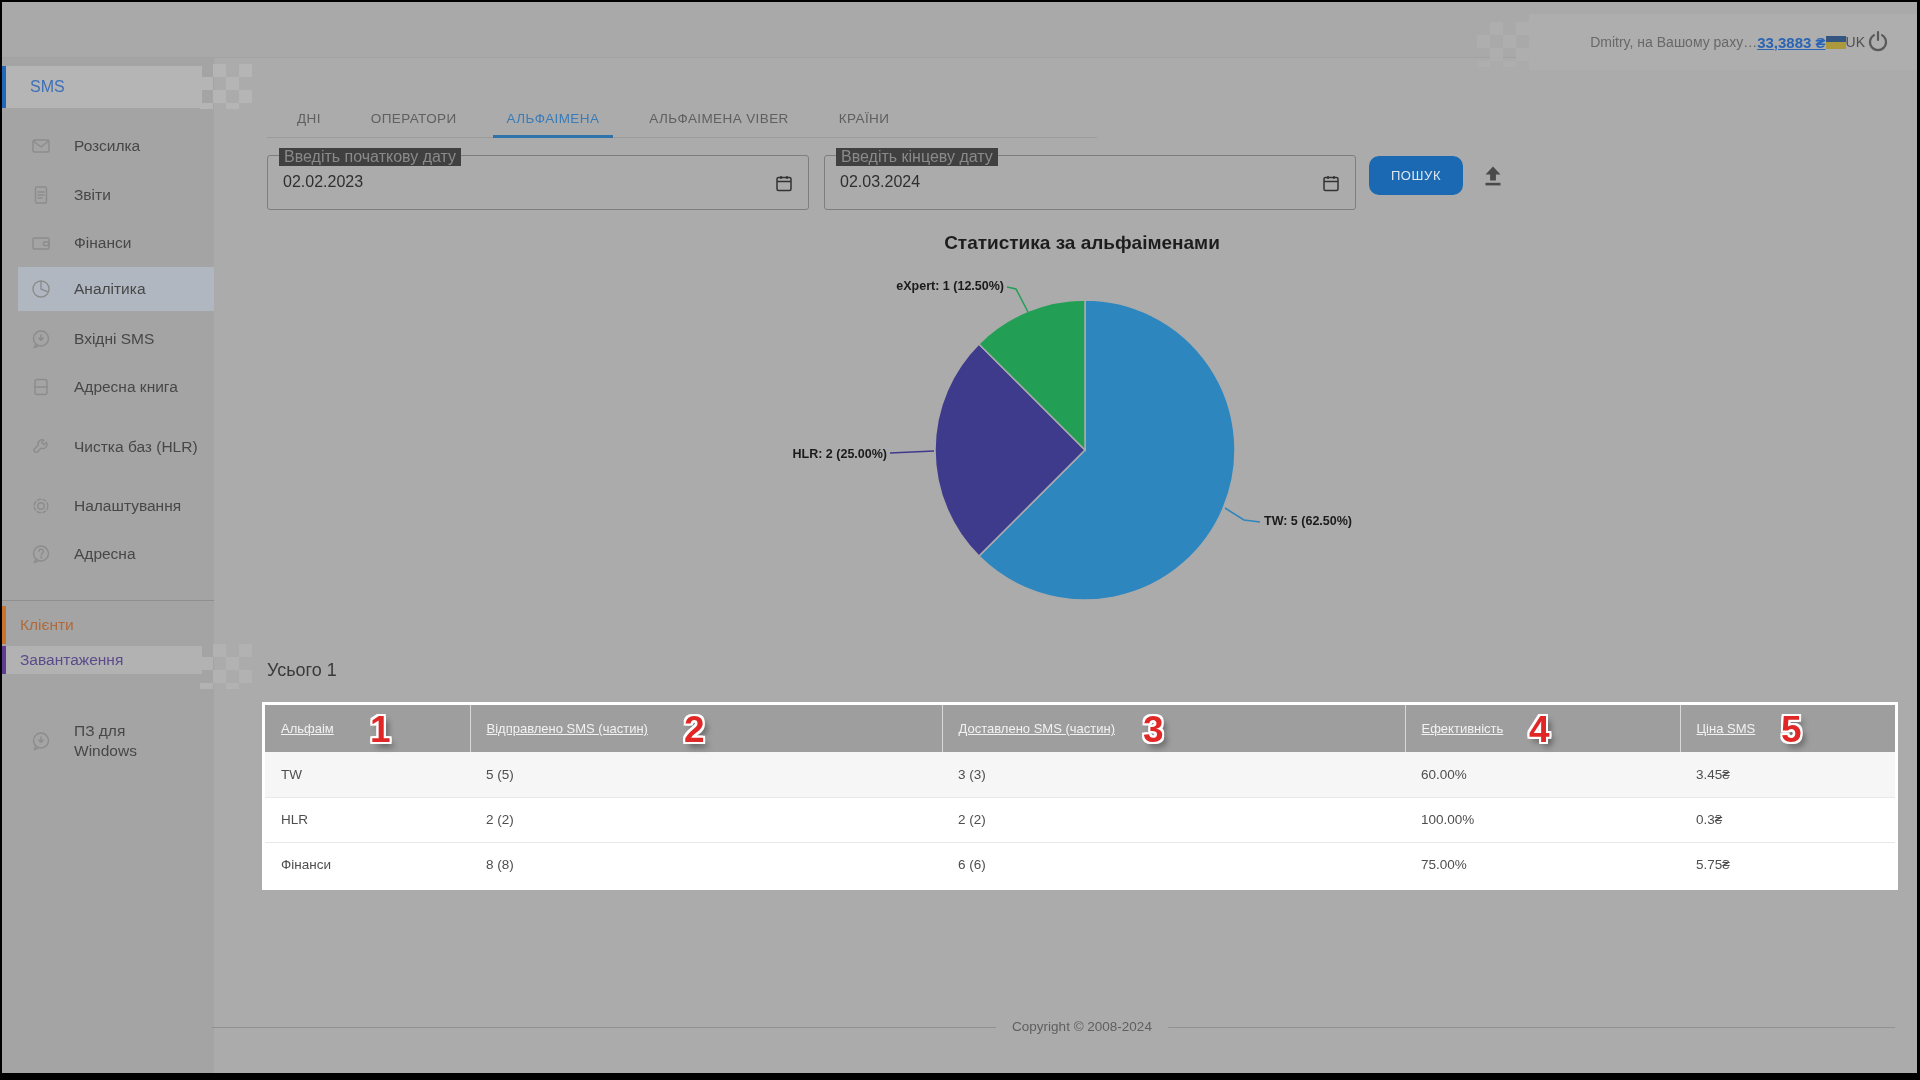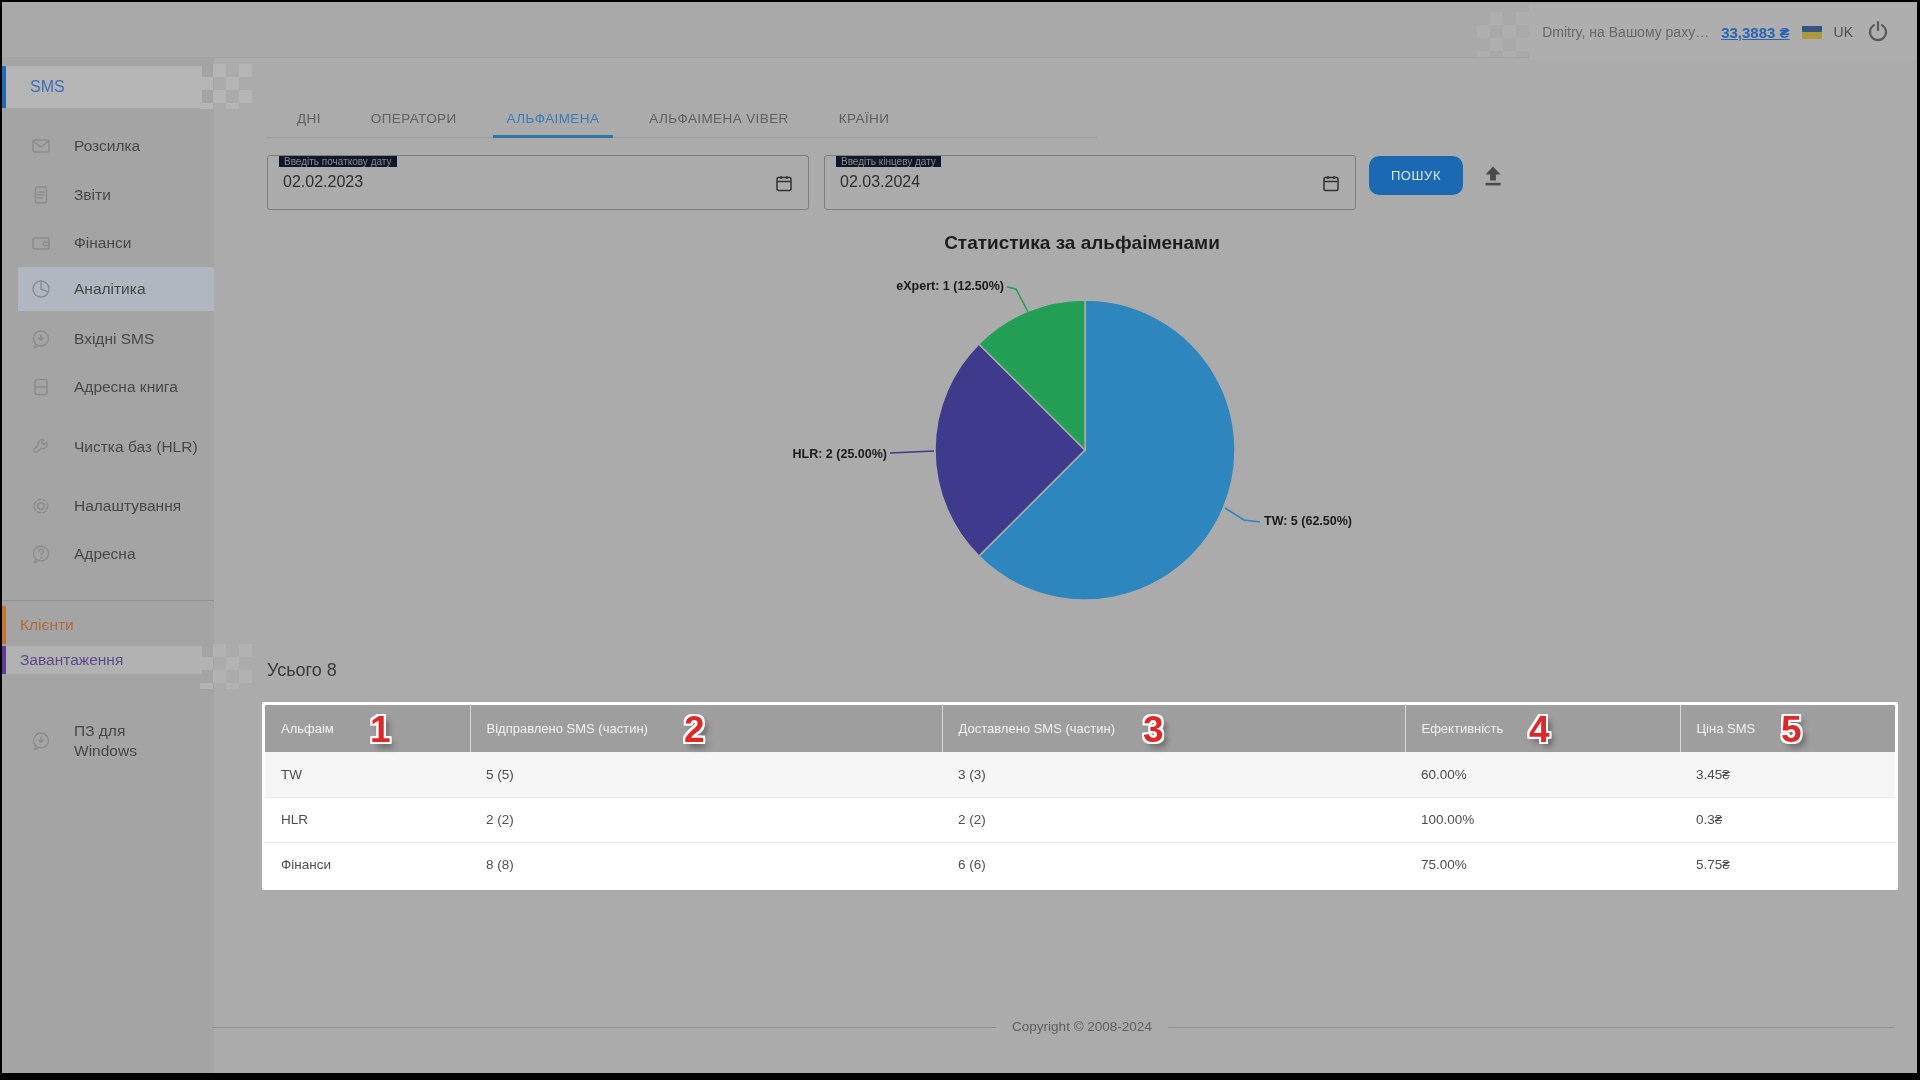--- a/index.html
+++ b/index.html
@@ -2,21 +2,21 @@
 <html><head>
 <meta charset="utf-8">
 <style>
   * { margin:0; padding:0; box-sizing:border-box; }
   html,body { width:1920px; height:1080px; overflow:hidden; }
   body { background:#000; position:relative; font-family:"Liberation Sans", sans-serif; }
   .screen { position:absolute; left:2px; top:2px; right:3px; bottom:7px; background:#ababab; overflow:hidden; }
 
   
   .topbar { position:absolute; left:0; top:0; width:100%; height:56px; background:#a9a9a9; border-bottom:1px solid #a2a2a2; }
-  .userblock { position:absolute; right:0; top:2px; width:388px; height:56px; background:#aeaeae; display:flex; align-items:center; justify-content:flex-end; gap:12px; padding-right:26px; }
+  .userblock { position:absolute; right:0; top:12px; width:388px; height:56px; background:#aeaeae; display:flex; align-items:center; justify-content:flex-end; padding-right:26px; }
   .usertext { color:#686868; font-size:14px; white-space:nowrap; }
   .balance { color:#2a64b4; font-size:15px; font-weight:bold; text-decoration:underline; white-space:nowrap; cursor:pointer; }
   .flag { width:20px; height:13px; background:linear-gradient(#34557f 50%, #ac983d 50%); }
   .lang { color:#4f4f4f; font-size:14px; }
   .checker { position:absolute; width:52px; height:45px;
     background-image:
       linear-gradient(45deg, currentColor 25%, transparent 25%, transparent 75%, currentColor 75%),
       linear-gradient(45deg, currentColor 25%, transparent 25%, transparent 75%, currentColor 75%);
     background-size:26px 26px; background-position:0 0, 13px 13px; }
 
@@ -33,36 +33,36 @@
   .clients { position:absolute; left:0; top:548px; width:200px; height:38px; border-left:4px solid #c8742c; display:flex; align-items:center; padding-left:14px; color:#b06a3a; font-size:15.5px; cursor:pointer; }
   .downloads { position:absolute; left:0; top:588px; width:200px; height:28px; background:#b2b2b2; border-left:4px solid #5f3c94; display:flex; align-items:center; padding-left:14px; color:#5c4a8a; font-size:15.5px; cursor:pointer; }
 
   
   .tabs { position:absolute; left:265px; top:96px; width:830px; height:40px; display:flex; padding-left:16px; border-bottom:1px solid #9c9c9c; }
   .tab { height:40px; display:flex; align-items:center; padding:0 14px; margin-right:22px; color:#606060; font-size:13.5px; letter-spacing:.4px; cursor:pointer; white-space:nowrap; }
   .tab.active { color:#3a7cb8; border-bottom:3px solid #2f73ad; padding-top:3px; }
 
   
   .datefield { position:absolute; top:153px; height:55px; border:1px solid #7e7e7e; border-radius:3px; }
-  .datefield .dlabel { position:absolute; top:-8px; left:11px; background:#0f172a; padding:0 5px; font-size:10px; color:#8a8a8a; white-space:nowrap;margin-top:8px; }
+  .datefield .dlabel { position:absolute; top:-8px; left:11px; background:#404040; padding:0 5px; font-size:16px; color:#8a8a8a; white-space:nowrap; }
   .datefield .dvalue { position:absolute; left:15px; top:17px; font-size:16px; color:#2f2f2f; }
   .datefield .calicon { position:absolute; right:14px; top:17px; width:20px; height:20px; cursor:pointer; }
   .searchbtn { position:absolute; left:1367px; top:154px; width:94px; height:39px; background:#1a69b2; color:#dfe7ee; font-size:13px; letter-spacing:.6px; border:none; border-radius:10px; display:flex; align-items:center; justify-content:center; cursor:pointer; font-family:inherit; }
   .uploadicon { position:absolute; left:1478px; top:161px; width:26px; height:26px; cursor:pointer; }
 
   
   .charttitle { position:absolute; left:265px; top:230px; width:1630px; text-align:center; font-size:19px; font-weight:bold; color:#1d1d1d; }
   .piewrap { position:absolute; left:790px; top:270px; }
   .pietext { font-size:12.5px; font-weight:bold; fill:#1b1b1b; }
 
   
   .totals { position:absolute; left:265px; top:658px; font-size:18px; color:#3a3a3a; }
   .tablewrap { position:absolute; left:263px; top:703px; width:1630px; background:#fff; box-shadow:0 0 0 3px #ffffff; }
   table { border-collapse:collapse; width:1630px; table-layout:fixed; }
-  th { background:#9e9e9e; color:#f2f2f2; font-weight:normal; font-size:13px; text-align:left; height:47px; padding-left:16px; }
+  th { background:#9e9e9e; color:#f2f2f2; font-weight:normal; font-size:13px; text-align:left; height:47px; padding-left:16px;text-decoration:underline; }
   th + th { border-left:1px solid rgba(255,255,255,.6); }
   td { font-size:13.5px; color:#4e4e4e; height:45px; padding-left:16px; background:#fff; }
   tr.alt td { background:#f6f6f6; }
   tbody tr + tr td { border-top:1px solid #e8e8e8; }
   .callout { position:absolute; top:1px; font-size:37px; font-weight:bold; color:#e12726; z-index:5; line-height:47px;
     text-shadow:-2px -2px 0 #fff, 2px -2px 0 #fff, -2px 2px 0 #fff, 2px 2px 0 #fff, 0 -2px 0 #fff, 0 2px 0 #fff, -2px 0 0 #fff, 2px 0 0 #fff, 4px 5px 6px rgba(0,0,0,.45); }
 
   
   .footerline { position:absolute; left:210px; top:1025px; width:1683px; height:1px; background:#919191; }
   .footertext { position:absolute; top:1017px; left:1080px; transform:translateX(-50%); background:#ababab; padding:0 16px; font-size:13.5px; color:#5f5f5f; }
@@ -224,21 +224,21 @@
     <path stroke="#ababab" stroke-width="1.5" d="M293,178 L186.93,284.07 A150,150 0 0 1 186.93,71.93 Z" fill="#3e3a8c"></path>
     <path stroke="#ababab" stroke-width="1.5" d="M293,178 L186.93,71.93 A150,150 0 0 1 293.00,28.00 Z" fill="#239e55"></path>
     <polyline class="leader" points="215,15 224,17 236,40" fill="none" stroke-width="1.5" stroke="#239e55"></polyline>
     <polyline class="leader" points="98,181 142,179" fill="none" stroke-width="1.5" stroke="#3e3a8c"></polyline>
     <polyline class="leader" points="433,236 452,248 468,250" fill="none" stroke-width="1.5" stroke="#2e86bf"></polyline>
     <text class="pietext" x="212" y="18" text-anchor="end">eXpert: 1 (12.50%)</text>
     <text class="pietext" x="95" y="186" text-anchor="end">HLR: 2 (25.00%)</text>
     <text class="pietext" x="472" y="253" text-anchor="start">TW: 5 (62.50%)</text>
   </svg>
 
-  <div class="totals">Усього 8</div>
+  <div class="totals">Усього 1</div>
 
   <div class="tablewrap">
     <span class="callout" style="left:105px">1</span>
     <span class="callout" style="left:419px">2</span>
     <span class="callout" style="left:878px">3</span>
     <span class="callout" style="left:1264px">4</span>
     <span class="callout" style="left:1516px">5</span>
     <table>
       <colgroup>
           <col style="width:205px">

